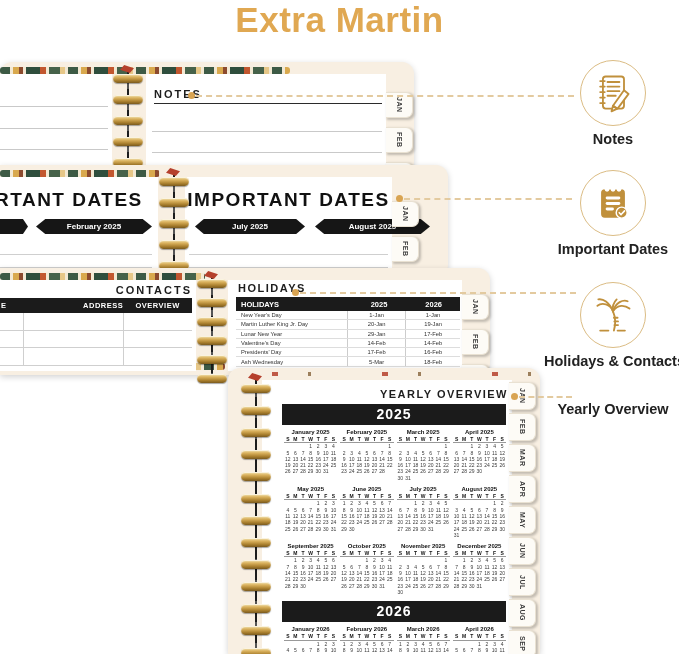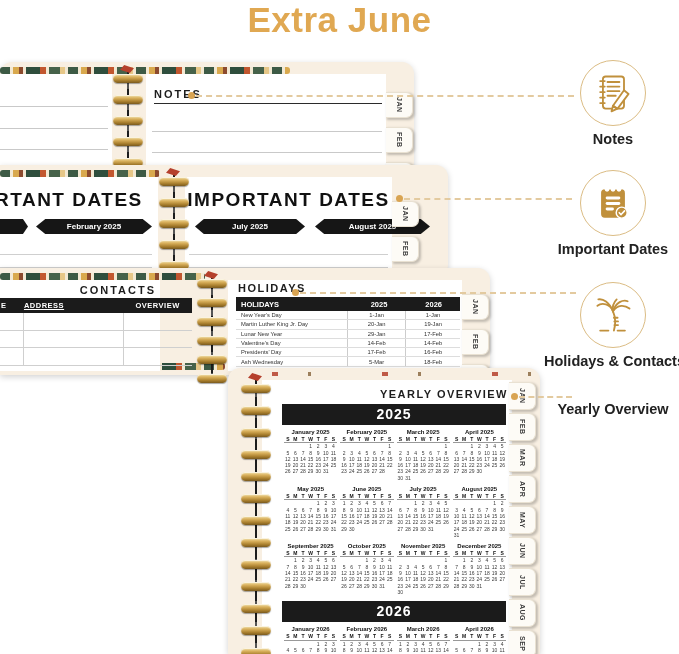--- a/index.html
+++ b/index.html
@@ -69,27 +69,27 @@
   .rfrag{left:0;top:42px;width:28px;}
   .r-feb{left:36px;top:42px;width:116px;}
   .r-jul{left:10px;top:42px;width:110px;}
   .r-aug{left:130px;top:42px;width:115px;}
   .rules2{position:absolute;height:34px;
     background:repeating-linear-gradient(180deg,transparent 0 12.5px,#cfcfcf 12.5px 13.5px);}
   .ra{left:0;width:152px;top:64px;}
   .rb{left:4px;right:4px;top:64px;}
 
   
-  .pl3{left:0;top:12px;width:160px;height:91px;}
+  .pl3{left:0;top:12px;width:196px;height:91px;}
   .pr3{left:228px;top:12px;width:234px;height:91px;}
   .contacts-title{position:absolute;right:4px;top:4px;font-size:11px;font-weight:800;
     letter-spacing:2px;color:#1d1d1d;text-align:right;}
   .contacts-header{position:absolute;left:0;top:18px;height:15px;width:192px;background:#1b1b1b;
     color:#fff;display:flex;align-items:center;font-size:7.5px;font-weight:bold;letter-spacing:.5px;}
-  .cc0{width:12%;padding-left:1px;} .cc1{width:52%;text-align:left;text-decoration:underline;} .cc2{width:36%;text-align:center;}
+  .cc0{width:12%;padding-left:1px;} .cc1{width:52%;text-align:right;} .cc2{width:36%;text-align:center;}
   .contacts-grid{position:absolute;left:0;top:33px;width:192px;height:52px;}
   .cg-row{height:16.5px;border-bottom:1px solid #cfcfcf;}
   .cg-v{position:absolute;top:0;bottom:0;width:1px;background:#cfcfcf;}
   .v1{left:23px;} .v2{left:123px;}
   .holidays-title{position:absolute;left:10px;top:2px;font-size:11px;font-weight:800;
     letter-spacing:1.5px;color:#1d1d1d;}
   .holi-table{position:absolute;left:8px;top:17px;width:224px;}
   .holi-head{background:#1b1b1b;color:#fff;height:14px;display:flex;align-items:center;
     font-weight:bold;font-size:7.5px;}
   .hh0{width:50%;padding-left:5px;} .hh1{width:26%;text-align:center;} .hh2{width:24%;text-align:center;}
@@ -142,21 +142,21 @@
   .t4{left:281px;top:14px;gap:3px;}
   .t4 .tab{height:26px;}
 
   svg{display:block;}
 </style>
 </head>
 <body>
 
 <div class="canvas">
 
-  <div class="main-title">Extra June</div>
+  <div class="main-title">Extra Martin</div>
 
   <div class="spread s1">
     <div class="floral f1"></div>
     <div class="page pl1">
       <div class="rules rl1"></div>
     </div>
     <div class="spiral sp1">
         <div class="ring"></div>
         <div class="ring"></div>
         <div class="ring"></div>

